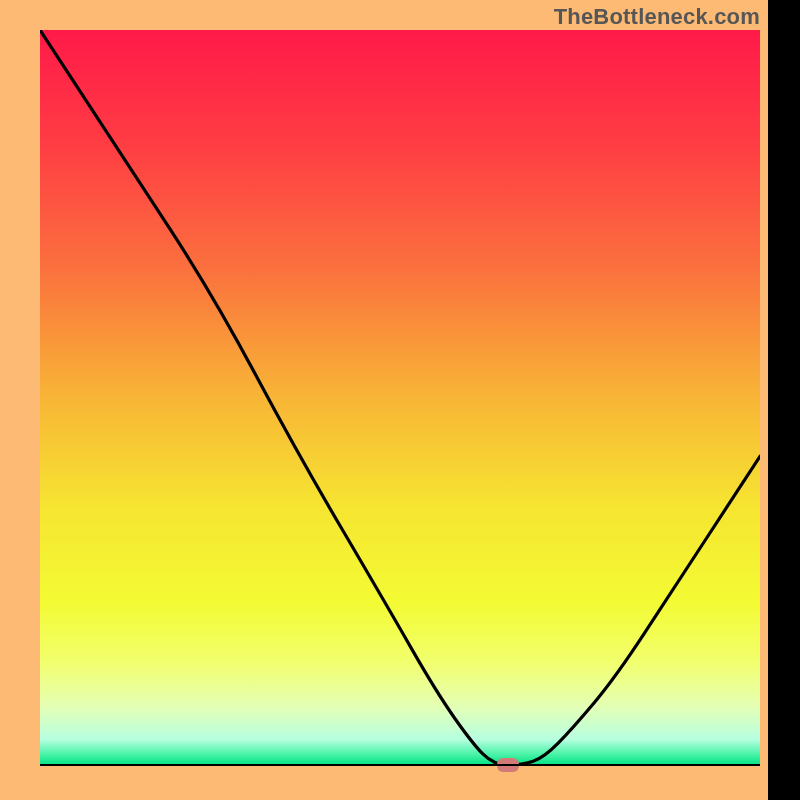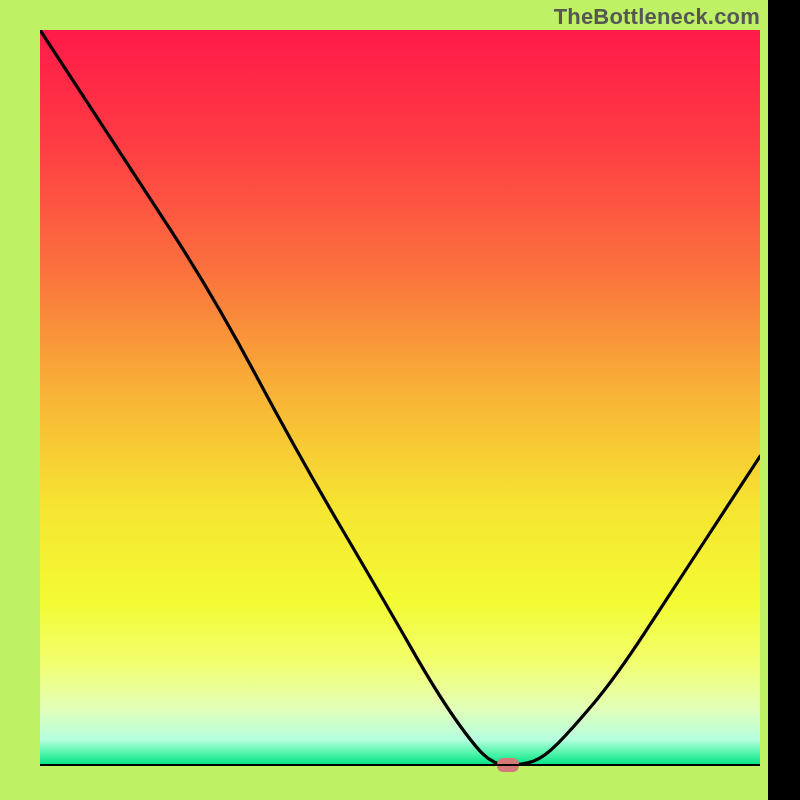--- a/index.html
+++ b/index.html
@@ -7,21 +7,21 @@
     padding: 0;
     width: 800px;
     height: 800px;
     background: #000;
     overflow: hidden;
   }
   .frame {
     position: relative;
     width: 768px;
     height: 800px;
-    background: #bef264;
+    background: #fdba74;
   }
   .attribution {
     position: absolute;
     top: 4px;
     right: 8px;
     font-family: Arial, Helvetica, sans-serif;
     font-size: 22px;
     font-weight: 600;
     color: #565656;
     letter-spacing: 0.2px;

